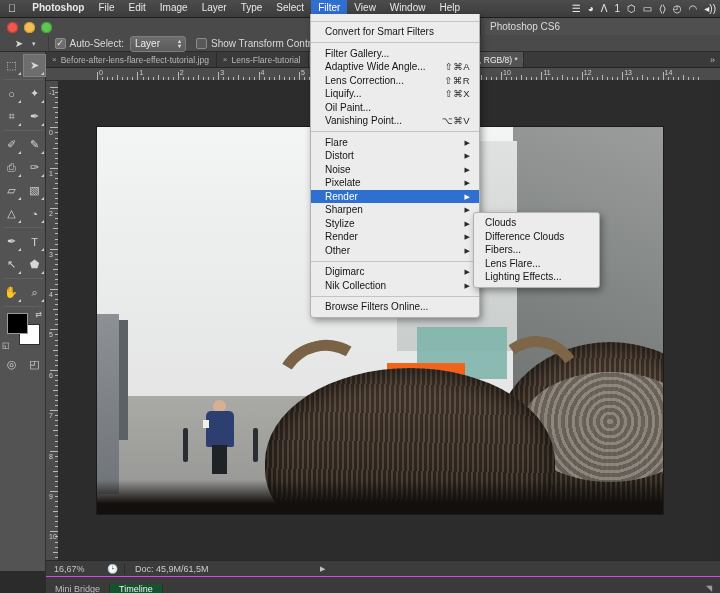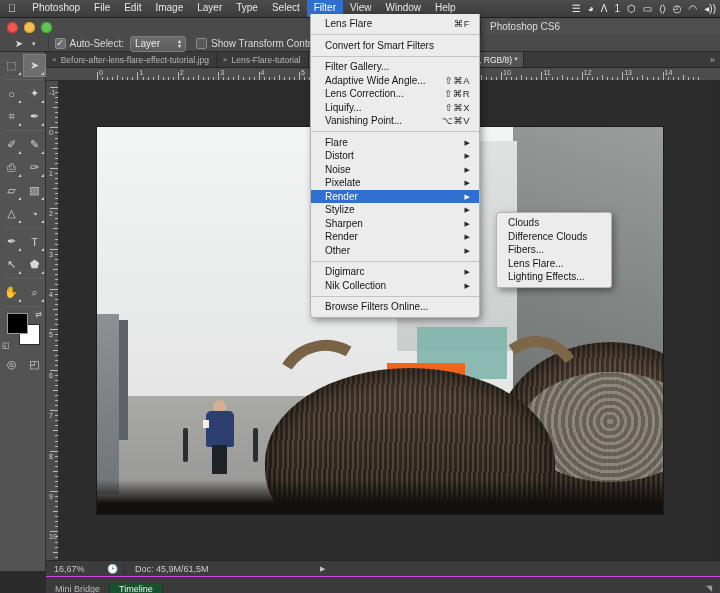--- a/index.html
+++ b/index.html
@@ -20,21 +20,21 @@
     display: flex; align-items: center;
     color: #e8e8e8; font-size: 10px;
     border-bottom: 1px solid #1d1d1d;
     z-index: 40;
   }
   .osbar .apple { padding: 0 9px 0 8px; font-size: 11px; line-height: 1; color: #efefef; }
   .osbar .mi {
     padding: 2px 7px 3px 7px; line-height: 12px;
     white-space: nowrap; cursor: default;
   }
-  .osbar .mi.bold { font-weight: normal; }
+  .osbar .mi.bold { font-weight: bold; }
   .osbar .mi.active { background: #2f6fd0; color: #fff; }
   .osbar .spacer { flex: 1 1 auto; }
   .osbar .sysicons { display: flex; align-items: center; gap: 7px; padding-right: 4px; }
   .osbar .sysicons .si { font-size: 10px; color: #e6e6e6; line-height: 1; display: inline-block; }
 
   
   .optbar {
     position: absolute; left: 0; top: 18px; width: 720px; height: 34px;
     background: #4a4a4a;
     border-bottom: 1px solid #2a2a2a;
@@ -267,21 +267,21 @@
     height: 13.5px; padding: 0 9px 0 14px;
     font-size: 10px; color: #141414; white-space: nowrap; line-height: 13.5px;
   }
   .mrow .sc { color: #2a2a2a; font-size: 9.5px; letter-spacing: .5px; }
   .mrow .arw { font-size: 7px; color: #2b2b2b; }
   .mrow.hl { background: #2f6fd0; color: #fff; }
   .mrow.hl .arw { color: #fff; }
   .msep { height: 1px; background: #c4c4c4; margin: 3.5px 0 3.5px 0; }
 
   .submenu {
-    position: absolute; left: 496px; top: 212px; width: 116px;
+    position: absolute; left: 473px; top: 212px; width: 127px;
     background: #ececec; border: 1px solid #b2b2b2;
     box-shadow: 2px 3px 7px rgba(0,0,0,.38);
     z-index: 61; padding: 3px 0; border-radius: 3px;
   }
   .submenu .mrow { padding-left: 11px; padding-right: 8px; }
 </style>
 </head>
 <body>
 
 <div id="app">
@@ -709,24 +709,20 @@
   </div>
 
   <div class="panelbar" id="panelbar">
       <div class="ptab">Mini Bridge</div>
       <div class="ptab active">Timeline</div>
       <div class="grow"></div>
       <div class="grip">◥</div>
     </div>
 
   <div class="menu" id="filtermenu">
-      <div class="mrow">
-        <span>Lens Flare</span>
-        <span class="sc">⌘F</span>
-      </div>
       <div class="msep"></div>
       <div class="mrow">
         <span>Convert for Smart Filters</span>
       </div>
       <div class="msep"></div>
       <div class="mrow">
         <span>Filter Gallery...</span>
       </div>
       <div class="mrow">
         <span>Adaptive Wide Angle...</span>
@@ -734,20 +730,23 @@
       </div>
       <div class="mrow">
         <span>Lens Correction...</span>
         <span class="sc">⇧⌘R</span>
       </div>
       <div class="mrow">
         <span>Liquify...</span>
         <span class="sc">⇧⌘X</span>
       </div>
       <div class="mrow">
+        <span>Oil Paint...</span>
+      </div>
+      <div class="mrow">
         <span>Vanishing Point...</span>
         <span class="sc">⌥⌘V</span>
       </div>
       <div class="msep"></div>
       <div class="mrow">
         <span>Flare</span>
         <span class="arw">▶</span>
       </div>
       <div class="mrow">
         <span>Distort</span>
@@ -759,28 +758,28 @@
       </div>
       <div class="mrow">
         <span>Pixelate</span>
         <span class="arw">▶</span>
       </div>
       <div class="mrow hl">
         <span>Render</span>
         <span class="arw">▶</span>
       </div>
       <div class="mrow">
+        <span>Sharpen</span>
+        <span class="arw">▶</span>
+      </div>
+      <div class="mrow">
         <span>Stylize</span>
         <span class="arw">▶</span>
       </div>
       <div class="mrow">
-        <span>Sharpen</span>
-        <span class="arw">▶</span>
-      </div>
-      <div class="mrow">
         <span>Render</span>
         <span class="arw">▶</span>
       </div>
       <div class="mrow">
         <span>Other</span>
         <span class="arw">▶</span>
       </div>
       <div class="msep"></div>
       <div class="mrow">
         <span>Digimarc</span>

